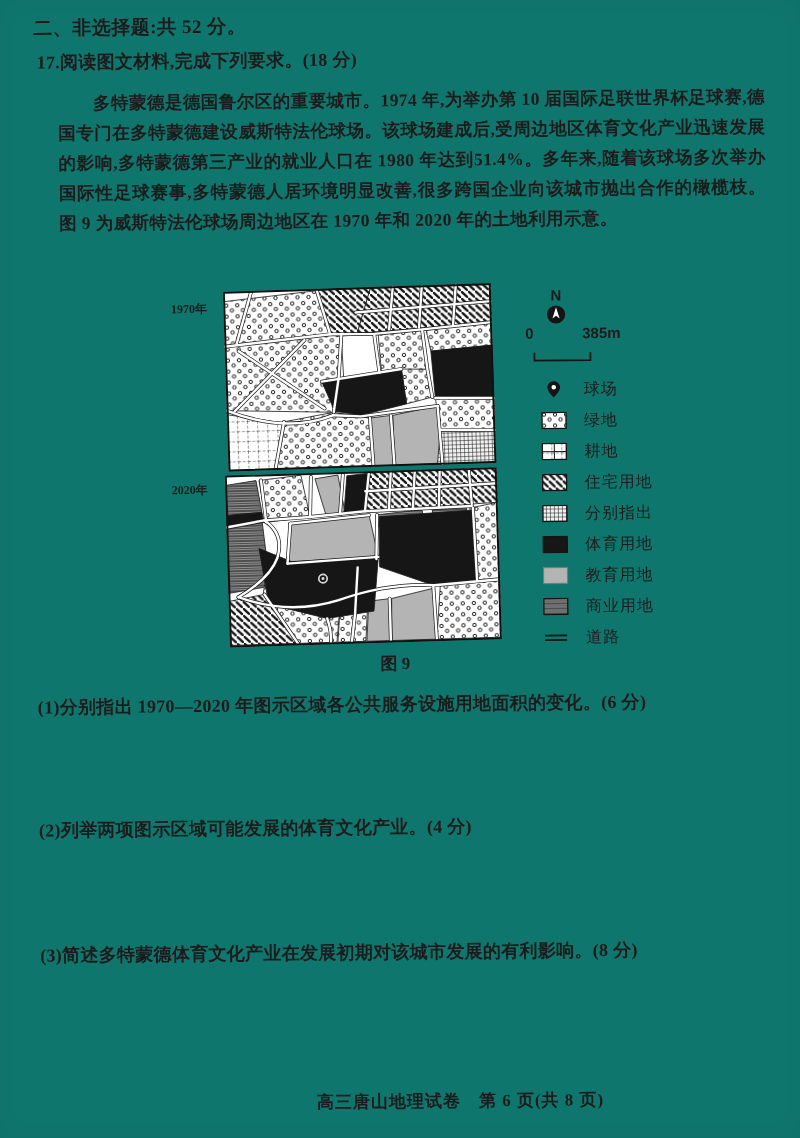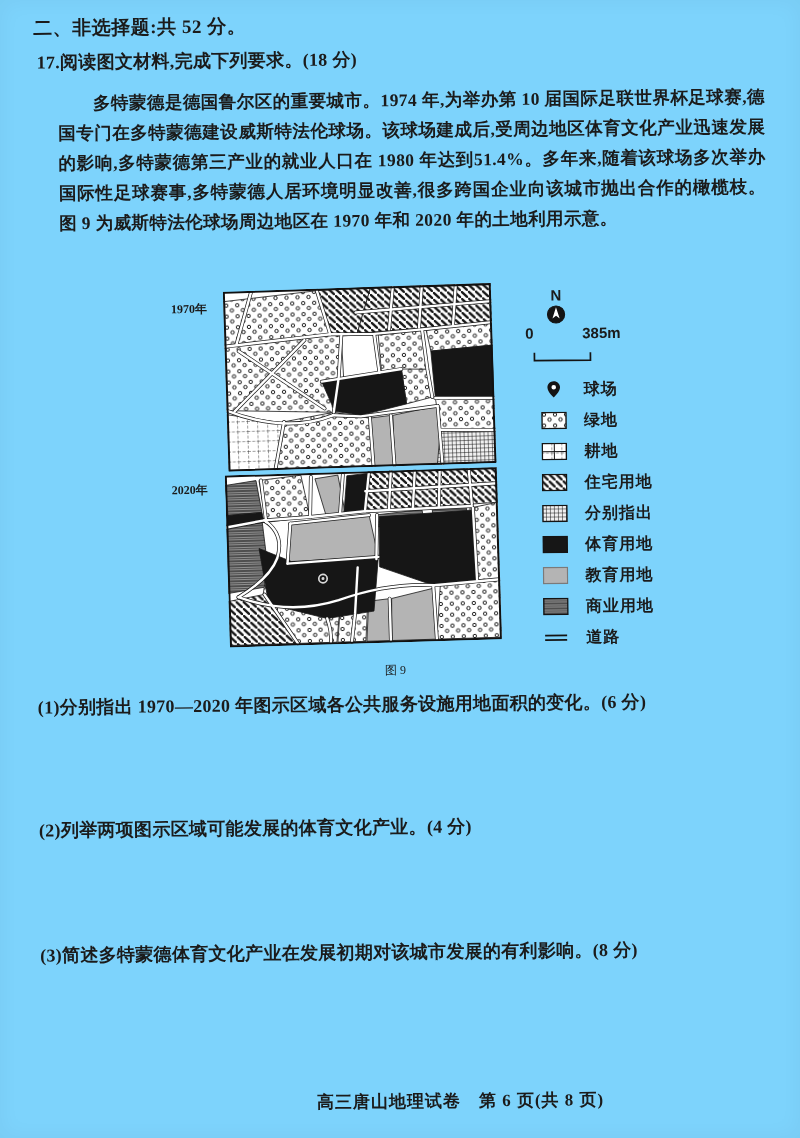--- a/index.html
+++ b/index.html
@@ -6,21 +6,21 @@
   html,body { width:800px; height:1138px; }
   body {
     background:#f2f2f0;
     font-family:"Liberation Serif","DejaVu Serif",serif;
     color:#1b1b1b;
     position:relative;
     overflow:hidden;
   }
   .page {
     position:absolute; inset:0;
-    background:#7dd3fc;
+    background:#0f766e;
     box-shadow: inset 0 0 22px rgba(0,0,0,0.045);
   }
   .skew { position:absolute; inset:0; transform:rotate(-0.55deg); transform-origin:400px 520px; }
 
   .section-header { position:absolute; left:38px; top:12px; font-size:19px; font-weight:700; letter-spacing:0.5px; }
   .q17 { position:absolute; left:41px; top:47px; font-size:18px; font-weight:700; letter-spacing:0.3px; }
   .para {
     position:absolute; left:62px; top:85px; width:707px;
     font-size:17.5px; font-weight:600; line-height:30px;
     text-indent:2em; text-align:justify; letter-spacing:0.4px;
@@ -37,23 +37,23 @@
   .compass-n { position:absolute; left:546px; top:6px; width:24px; text-align:center; font-size:15px; font-weight:700; font-family:"Liberation Sans",sans-serif; }
   .compass-circle { position:absolute; left:547px; top:23px; }
   .scale-num { position:absolute; top:44px; font-size:15px; font-weight:700; font-family:"Liberation Sans",sans-serif; }
   .scale-zero { left:527px; }
   .scale-end  { left:584px; }
   .scale-bar { position:absolute; left:534px; top:70px; }
 
   .legend { position:absolute; left:542px; top:100px; }
   .lg-row { display:flex; align-items:center; height:18px; margin-bottom:13px; }
   .lg-swatch { width:26px; height:18px; display:inline-block; flex:0 0 26px; }
-  .lg-label { font-size:16px; font-weight:700; margin-left:17px; letter-spacing:1px; white-space:nowrap; }
-
-  .fig-caption { position:absolute; left:352px; top:380px; width:84px; text-align:center; font-size:12px; font-weight:400; }
+  .lg-label { font-size:16px; font-weight:400; margin-left:17px; letter-spacing:1px; white-space:nowrap; }
+
+  .fig-caption { position:absolute; left:352px; top:370px; width:84px; text-align:center; font-size:17px; font-weight:700; }
 
   .subq { position:absolute; left:36px; width:740px; font-size:18px; font-weight:700; letter-spacing:0.3px; }
   .subq.q1 { top:692px; }
   .subq.q2 { top:815px; }
   .subq.q3 { top:940px; }
 
   .footer { position:absolute; left:0; top:1090px; width:800px; text-align:center; padding-left:110px; font-size:17px; font-weight:700; letter-spacing:1px; }
 
   
   .rg { stroke:#1a1a1a; stroke-width:0.8; }

